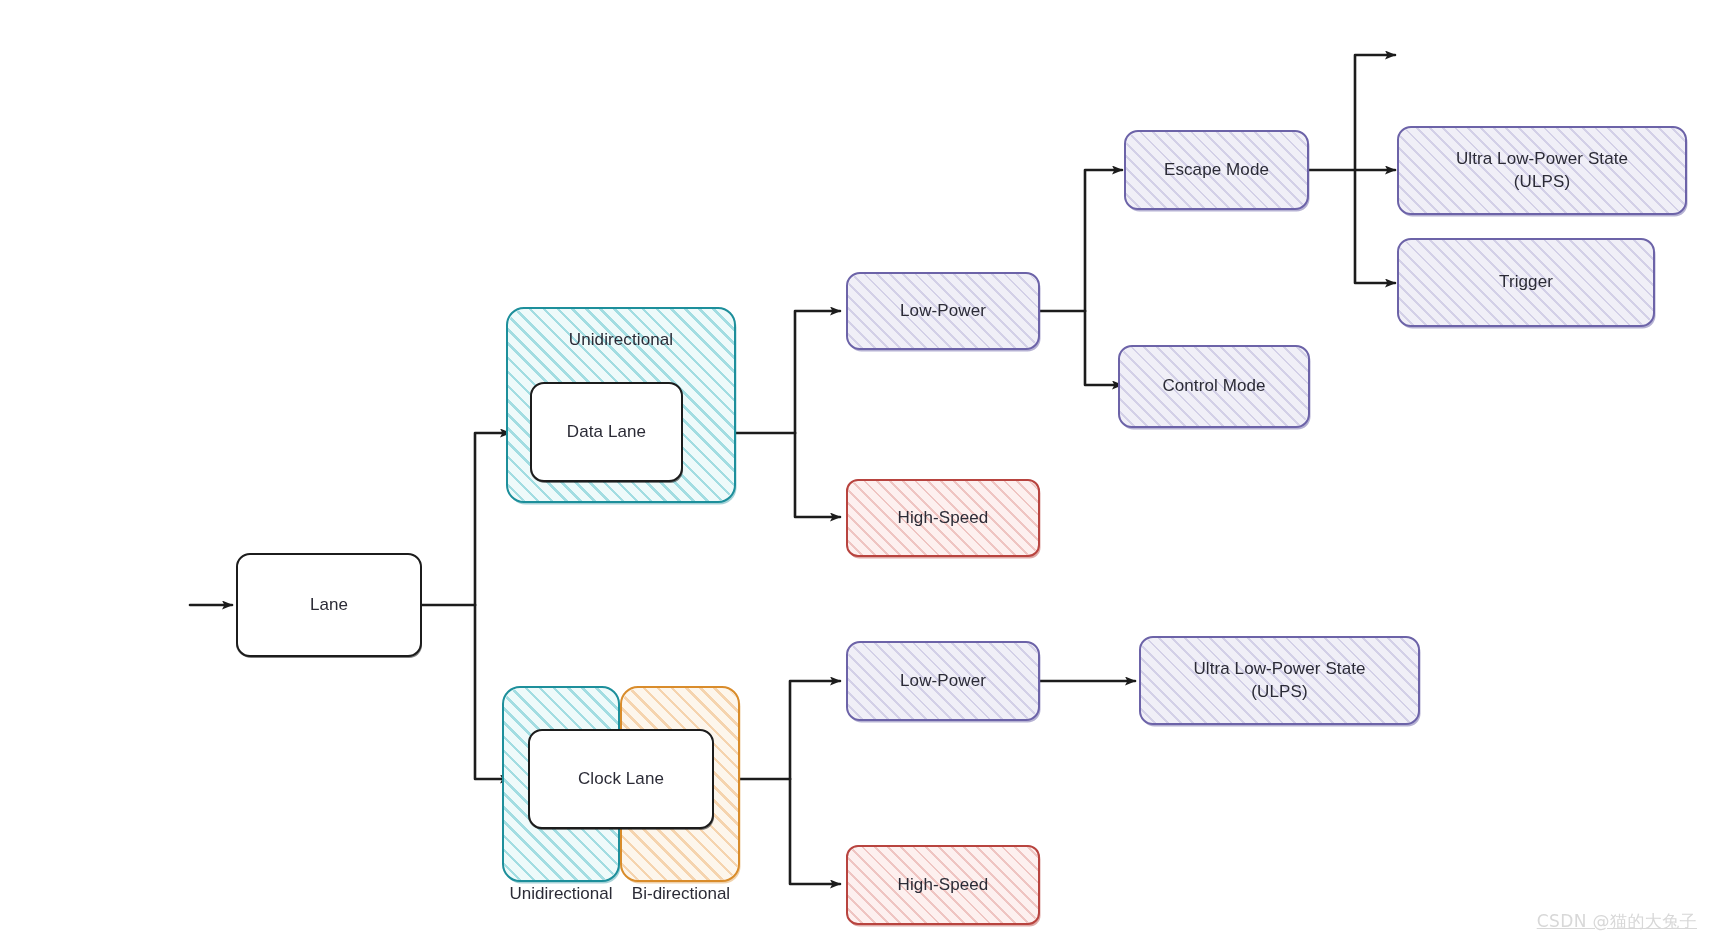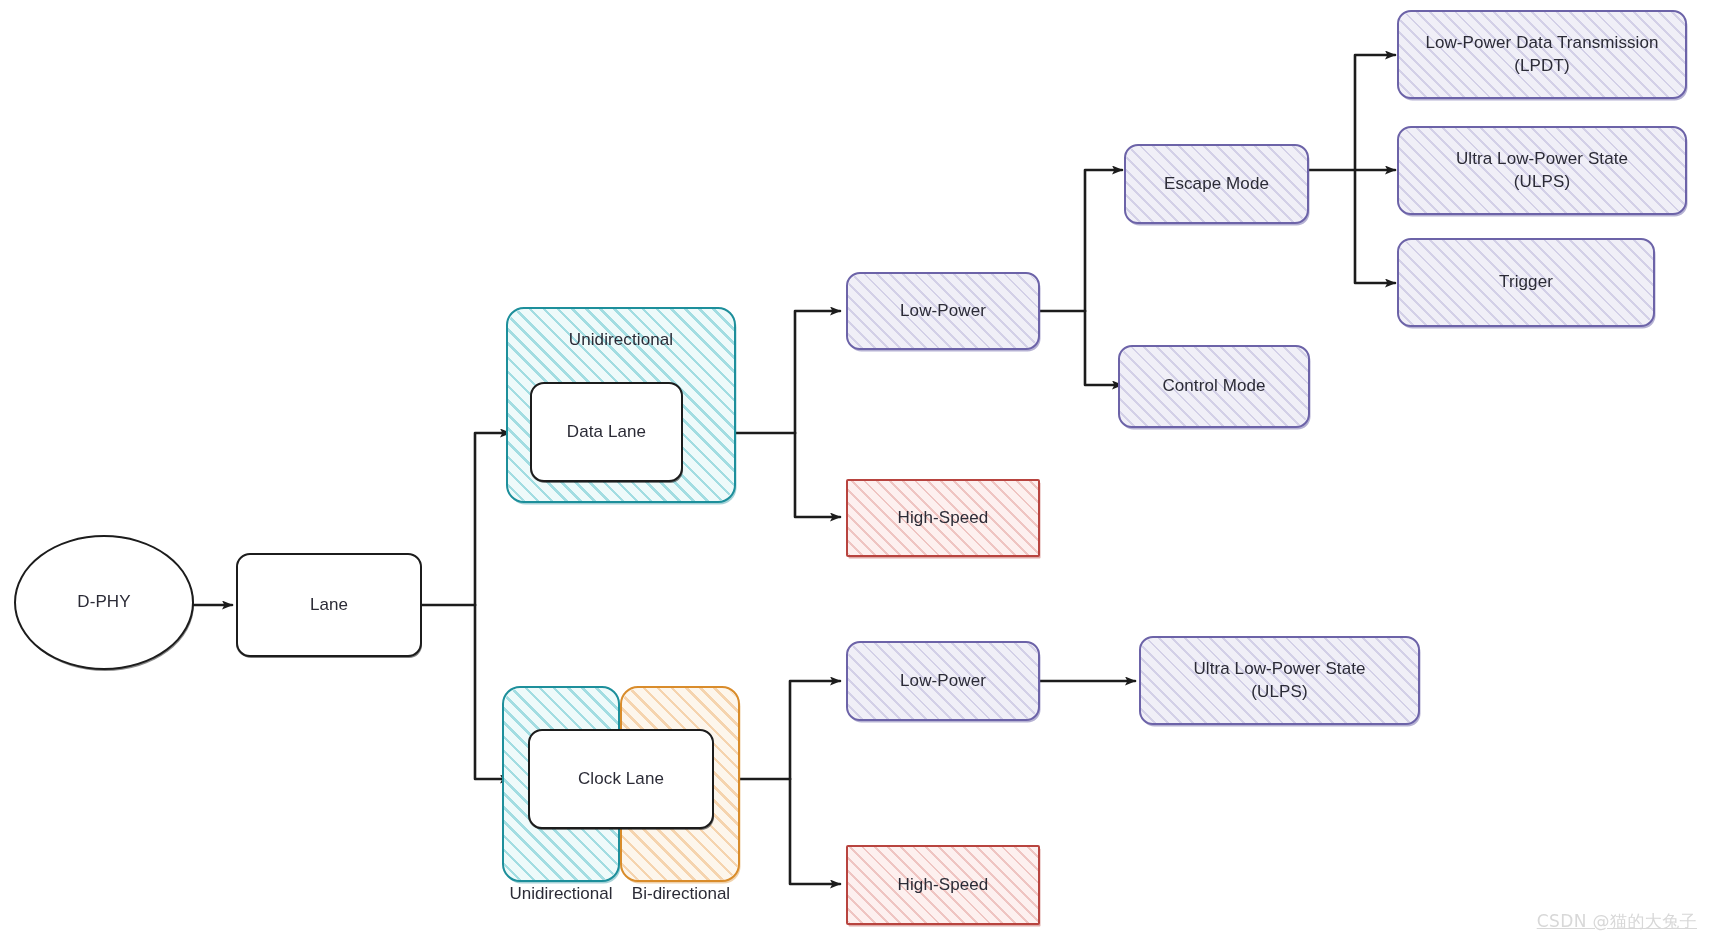--- a/index.html
+++ b/index.html
@@ -20,21 +20,21 @@
 
   
   .hatch{position:absolute;inset:0;border-radius:inherit;z-index:0;}
   .node > .lbl{position:relative;z-index:1;padding:0 10px;}
 
   .purple{border:2.5px solid #6c63a8;border-radius:14px;background:#f0eff7;
           box-shadow:1.5px 2.5px 0 -1px rgba(108,99,168,.5);}
   .purple .hatch{background:repeating-linear-gradient(45deg,
         rgba(155,148,200,.34) 0 2px, rgba(255,255,255,0) 2px 9px);}
 
-  .red{border:2.5px solid #b8443f;border-radius:2px;background:#fdf0ef;
+  .red{border:2.5px solid #b8443f;border-radius:12px;background:#fdf0ef;
        box-shadow:1.5px 2.5px 0 -1px rgba(184,68,63,.45);}
   .red .hatch{background:repeating-linear-gradient(45deg,
         rgba(214,120,114,.36) 0 2px, rgba(255,255,255,0) 2px 9px);}
 
   .teal{border:2.5px solid #1d8f9b;border-radius:18px;background:#eefafa;
         box-shadow:1.5px 2.5px 0 -1px rgba(29,143,155,.4);}
   .teal .hatch{background:repeating-linear-gradient(45deg,
         rgba(79,189,199,.48) 0 2.5px, rgba(255,255,255,0) 2.5px 10px);}
 
   .orange{border:2.5px solid #d98c2b;border-radius:18px;background:#fdf6ec;
@@ -81,23 +81,20 @@
       <path d="M1355,170 L1355,283 L1395,283" marker-end="url(#ah)"></path>
 
       <path d="M698,779 L790,779"></path>
       <path d="M790,779 L790,681 L840,681" marker-end="url(#ah)"></path>
       <path d="M790,779 L790,884 L840,884" marker-end="url(#ah)"></path>
 
       <path d="M1040,681 L1135,681" marker-end="url(#ah)"></path>
     </g>
   </svg>
 
-  <div class="node ellipse" style="left:14px;top:535px;width:180px;height:135px;">
-    <span class="lbl">D-PHY</span>
-  </div>
 
   <div class="node plain" style="left:236px;top:553px;width:186px;height:104px;align-items:center;">
     <span class="lbl">Lane</span>
   </div>
 
   <div class="node teal" style="left:506px;top:307px;width:230px;height:196px;align-items:flex-start;">
     <span class="hatch"></span>
     <span class="lbl" style="margin-top:20px;">Unidirectional</span>
   </div>
 
@@ -122,35 +119,30 @@
   <div class="node purple" style="left:846px;top:272px;width:194px;height:78px;">
     <span class="hatch"></span>
     <span class="lbl">Low-Power</span>
   </div>
 
   <div class="node red" style="left:846px;top:479px;width:194px;height:78px;">
     <span class="hatch"></span>
     <span class="lbl">High-Speed</span>
   </div>
 
-  <div class="node purple" style="left:1124px;top:144px;width:185px;height:80px;">
+  <div class="node purple" style="left:1124px;top:130px;width:185px;height:80px;">
     <span class="hatch"></span>
     <span class="lbl">Escape Mode</span>
   </div>
 
   <div class="node purple" style="left:1118px;top:345px;width:192px;height:83px;">
     <span class="hatch"></span>
     <span class="lbl">Control Mode</span>
   </div>
 
-  <div class="node purple" style="left:1397px;top:10px;width:290px;height:89px;flex-direction:column;">
-    <span class="hatch"></span>
-    <span class="lbl">Low-Power Data Transmission</span>
-    <span class="lbl">(LPDT)</span>
-  </div>
 
   <div class="node purple" style="left:1397px;top:126px;width:290px;height:89px;flex-direction:column;">
     <span class="hatch"></span>
     <span class="lbl">Ultra Low-Power State</span>
     <span class="lbl">(ULPS)</span>
   </div>
 
   <div class="node purple" style="left:1397px;top:238px;width:258px;height:89px;">
     <span class="hatch"></span>
     <span class="lbl">Trigger</span>

